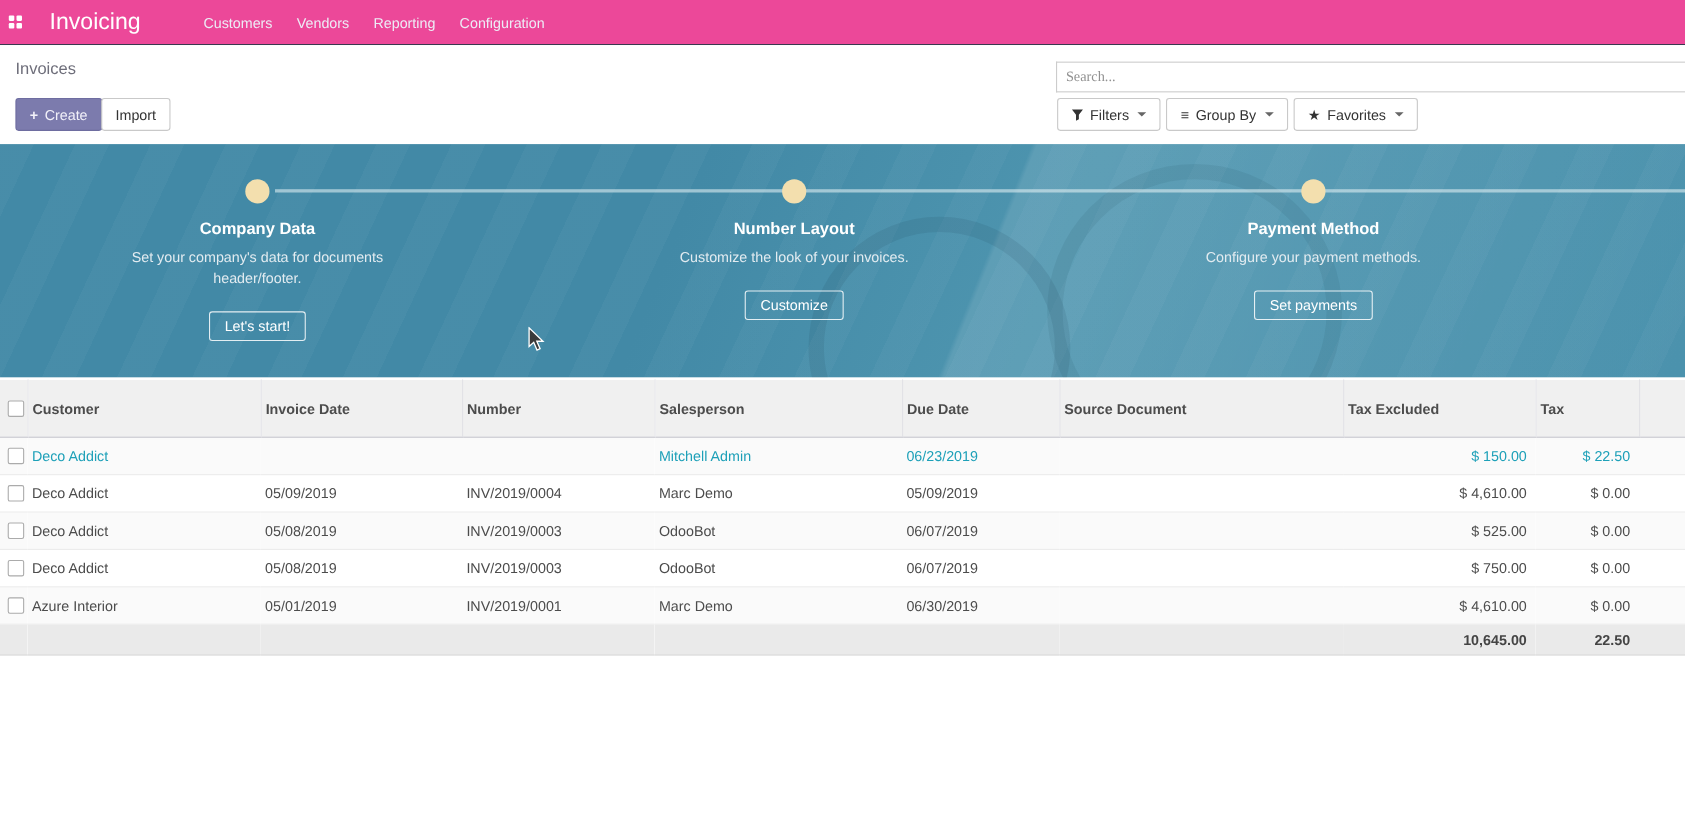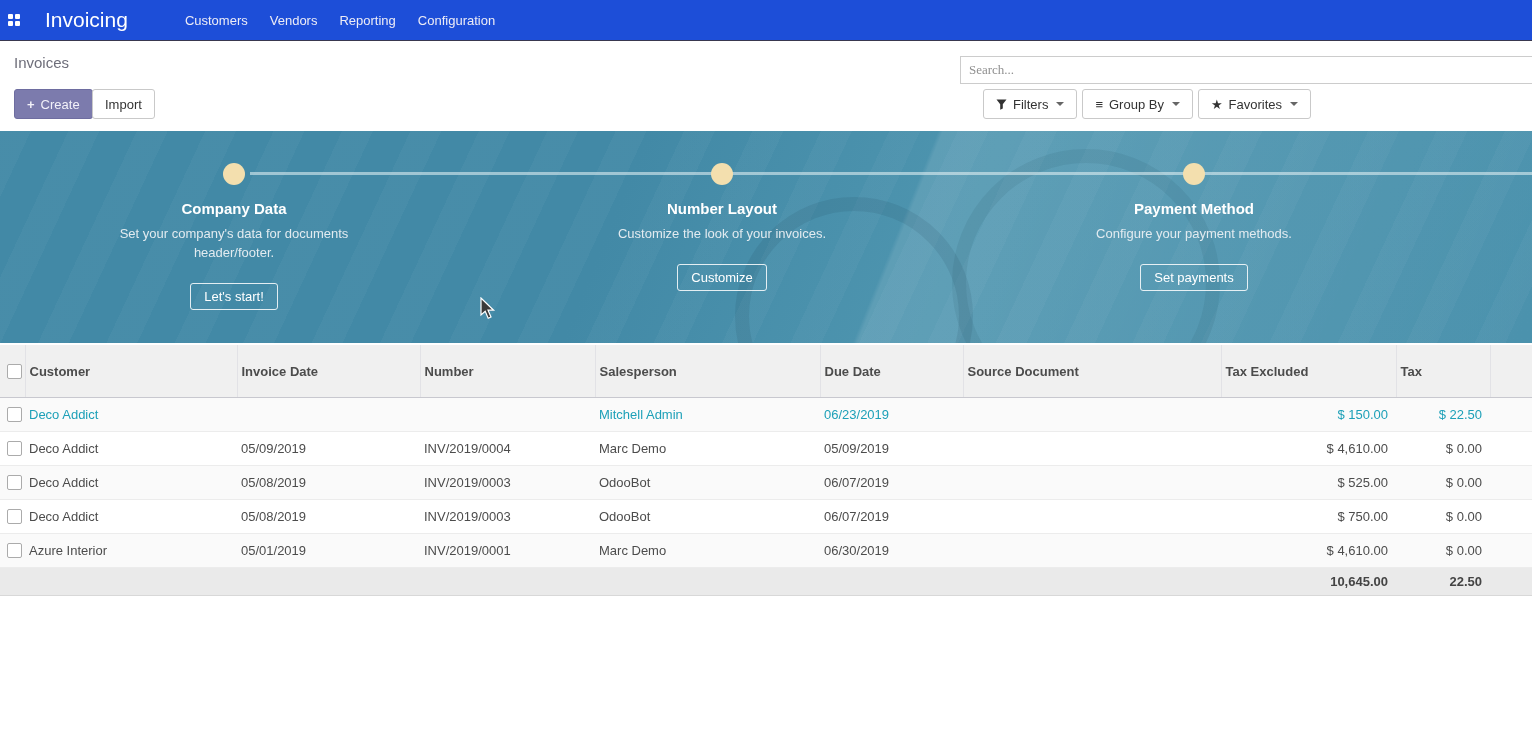--- a/index.html
+++ b/index.html
@@ -4,21 +4,21 @@
 <style>
   html,body{margin:0;padding:0;}
   body{
     width:1532px;height:753px;position:relative;overflow:hidden;
     background:#ffffff;font-family:"Liberation Sans",sans-serif;
     -webkit-font-smoothing:antialiased;
   }
   
   .navbar{
     position:absolute;top:0;left:0;width:1532px;height:41px;
-    background:#1d4ed8;border-bottom:1px solid #39384f;
+    background:#ec4899;border-bottom:1px solid #39384f;
     display:flex;align-items:center;box-sizing:border-box;
   }
   .apps-icon{
     margin-left:8px;width:13px;height:13px;cursor:pointer;
     display:grid;grid-template-columns:5px 5px;grid-template-rows:5px 5px;gap:2px;
   }
   .apps-icon span{background:#ffffff;border-radius:1px;}
   .app-title{margin-left:24px;font-size:21px;color:#ffffff;cursor:pointer;}
   .nav-menu{margin-left:46px;display:flex;align-items:center;height:100%;}
   .nav-item{padding:0 11px;font-size:13px;color:#edecf6;line-height:41px;cursor:pointer;}
@@ -34,21 +34,21 @@
     position:absolute;left:14px;top:48px;background:#7c7bad;border-color:#6e6da0;color:#f2f1f9;
   }
   .btn-create .plus{font-weight:bold;margin-right:6px;font-size:13px;}
   .btn-import{position:absolute;left:92px;top:48px;}
   .search-input{
     position:absolute;left:960px;top:15px;width:572px;height:28px;box-sizing:border-box;
     border:1px solid #cccccc;border-right:none;padding:0 8px;font-size:13px;color:#444;
     font-family:Liberation Serif, serif;outline:none;
   }
   .search-input::placeholder{color:#919191;}
-  .filter-bar{position:absolute;left:983px;top:48px;display:flex;gap:5px;}
+  .filter-bar{position:absolute;left:961px;top:48px;display:flex;gap:5px;}
   .fbtn{gap:6px;}
   .fbtn .glyph{font-size:13px;color:#333;line-height:1;}
   .caret{
     width:0;height:0;border-left:4px solid transparent;border-right:4px solid transparent;
     border-top:4px solid #666;margin-left:2px;
   }
   .funnel-svg{display:block;}
   
   .onboarding{
     position:absolute;top:131px;left:0;width:1532px;height:212px;overflow:hidden;

